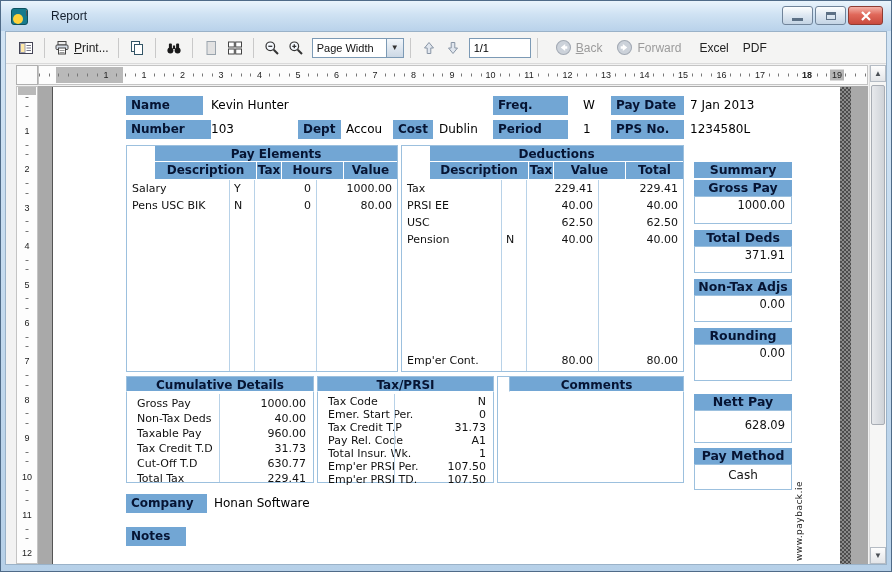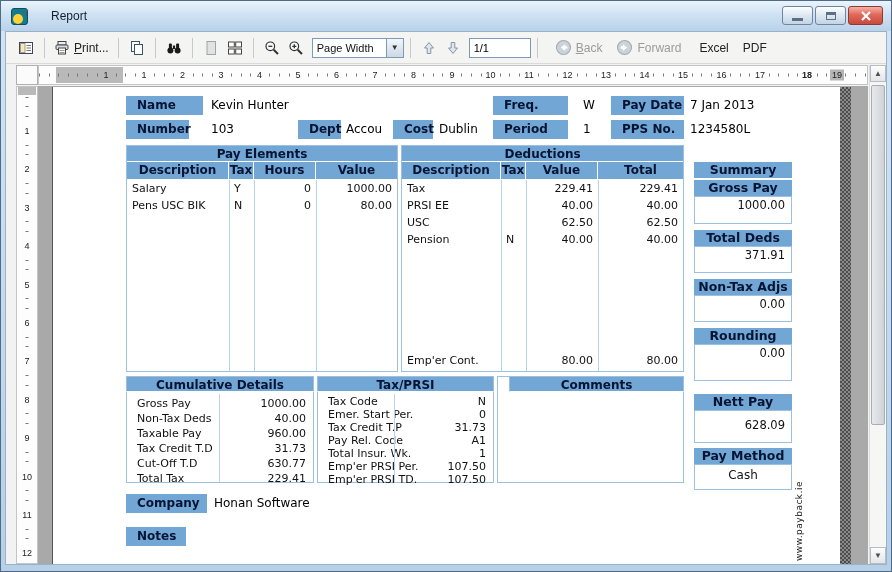--- a/index.html
+++ b/index.html
@@ -86,24 +86,24 @@
   .sb-btn { position:absolute; left:0; right:0; height:17px; background:linear-gradient(#fdfdfd,#e3e5e8);
     border:1px solid #b5bcc4; display:flex; align-items:center; justify-content:center;
     font-size:8px; color:#4a4f55; }
   .sb-up { top:0; } .sb-dn { bottom:0; }
   .sb-thumb { position:absolute; left:1px; right:1px; top:20px; height:340px;
     background:linear-gradient(90deg,#e7e9ec,#cfd3d8); border:1px solid #a8adb4; border-radius:2px; }
 
   
   .abs { position:absolute; }
   .blbl { background:#72a6d4; color:#061433; font-weight:bold; font-size:12px;
-    line-height:19px; height:19px; padding-left:11px; }
+    line-height:19px; height:19px; padding-left:5px; }
   .fval { font-size:12px; color:#000; line-height:19px; height:19px; white-space:nowrap; }
 
-  .rtable { position:absolute; border:1px solid #9cc0de; background:#fff; }
+  .rtable { position:absolute; border:1px solid #9cc0de; background:#fff;padding-left:28px; }
   .rt-title { height:16px; background:#72a6d4; border-bottom:1px solid #fff;
     text-align:center; font-weight:bold; font-size:12px; color:#061433; line-height:16px; }
   .rt-cols { display:grid; height:17px; }
   .rt-cols span { background:#72a6d4; border-right:1px solid #fff; text-align:center;
     font-weight:bold; font-size:12px; color:#061433; line-height:16px; }
   .rt-cols span:last-child { border-right:none; }
   .rt-body { position:absolute; left:0; right:0; top:34px; bottom:0; }
   .colline { position:absolute; top:0; bottom:0; width:1px; background:#b8d2e8; }
   .drow { display:grid; height:17px; font-size:11px; color:#111; align-items:center; }
   .drow .c-l { padding-left:5px; white-space:nowrap; }
@@ -304,21 +304,21 @@
       <div class="viewer">
         <div class="page">
 
           <div class="abs blbl" style="left:73px; top:9px; width:77px;">Name</div>
           <div class="abs fval" style="left:158px; top:9px;">Kevin Hunter</div>
           <div class="abs blbl" style="left:440px; top:9px; width:75px;">Freq.</div>
           <div class="abs fval" style="left:530px; top:9px;">W</div>
           <div class="abs blbl" style="left:558px; top:9px; width:73px;">Pay Date</div>
           <div class="abs fval" style="left:637px; top:9px;">7 Jan 2013</div>
 
-          <div class="abs blbl" style="left:73px; top:33px; width:63px;">Number</div>
+          <div class="abs blbl" style="left:73px; top:33px; width:85px;">Number</div>
           <div class="abs fval" style="left:158px; top:33px;">103</div>
           <div class="abs blbl" style="left:245px; top:33px; width:43px;">Dept</div>
           <div class="abs fval" style="left:293px; top:33px;">Accou</div>
           <div class="abs blbl" style="left:340px; top:33px; width:40px;">Cost</div>
           <div class="abs fval" style="left:386px; top:33px;">Dublin</div>
           <div class="abs blbl" style="left:440px; top:33px; width:75px;">Period</div>
           <div class="abs fval" style="left:530px; top:33px;">1</div>
           <div class="abs blbl" style="left:558px; top:33px; width:73px;">PPS No.</div>
           <div class="abs fval" style="left:637px; top:33px;">1234580L</div>
 

